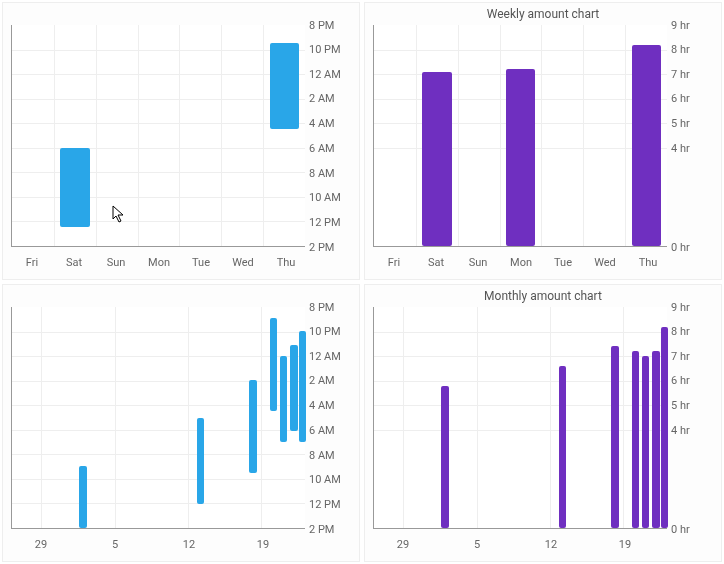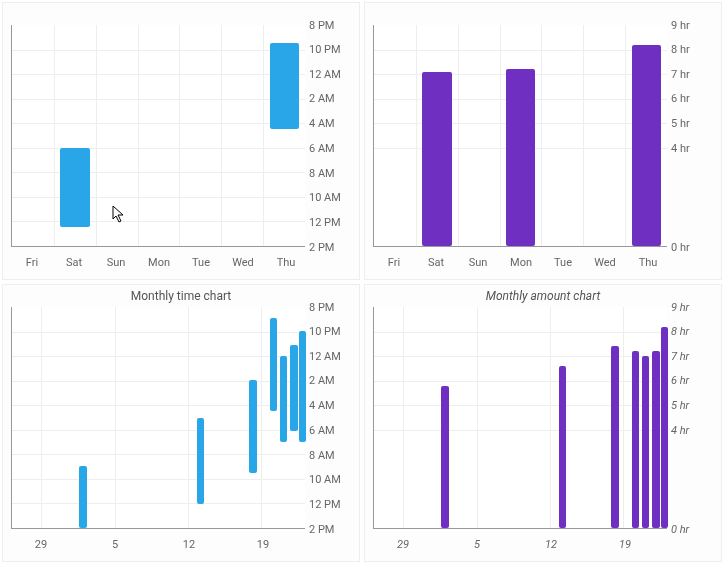--- a/index.html
+++ b/index.html
@@ -109,20 +109,21 @@
   <div class="xtick" style="left:29px">Fri</div>
   <div class="xtick" style="left:71px">Sat</div>
   <div class="xtick" style="left:113px">Sun</div>
   <div class="xtick" style="left:156px">Mon</div>
   <div class="xtick" style="left:198px">Tue</div>
   <div class="xtick" style="left:240px">Wed</div>
   <div class="xtick" style="left:283px">Thu</div>
 </div>
 
 <div class="quad" style="left:364px; top:2px; width:358px; height:278px;">
+  <div class="title">Weekly amount chart</div>
   <div class="plot-wrap">
     <div class="plot">
       <div class="hgrid" style="top:11.1%"></div>
         <div class="hgrid" style="top:22.2%"></div>
       <div class="hgrid" style="top:33.3%"></div>
         <div class="hgrid" style="top:44.4%"></div>
       <div class="hgrid" style="top:55.5%"></div>
       <div class="vgrid" style="left:14.28%"></div>
         <div class="vgrid" style="left:28.57%"></div>
       <div class="vgrid" style="left:42.85%"></div>
@@ -144,21 +145,20 @@
   <div class="xtick" style="left:29px">Fri</div>
   <div class="xtick" style="left:71px">Sat</div>
   <div class="xtick" style="left:113px">Sun</div>
   <div class="xtick" style="left:156px">Mon</div>
   <div class="xtick" style="left:198px">Tue</div>
   <div class="xtick" style="left:240px">Wed</div>
   <div class="xtick" style="left:283px">Thu</div>
 </div>
 
 <div class="quad" style="left:2px; top:284px; width:358px; height:278px;">
-  <div class="title">Monthly time chart</div>
   <div class="plot-wrap">
     <div class="plot">
       <div class="hgrid" style="top:11.1%"></div>
         <div class="hgrid" style="top:22.2%"></div>
       <div class="hgrid" style="top:33.3%"></div>
         <div class="hgrid" style="top:44.4%"></div>
       <div class="hgrid" style="top:55.5%"></div>
         <div class="hgrid" style="top:66.6%"></div>
       <div class="hgrid" style="top:77.7%"></div>
         <div class="hgrid" style="top:88.8%"></div>
@@ -185,21 +185,21 @@
   <div class="ytick" style="top:170px">8 AM</div>
   <div class="ytick" style="top:194px">10 AM</div>
   <div class="ytick" style="top:219px">12 PM</div>
   <div class="ytick" style="top:244px">2 PM</div>
   <div class="xtick" style="left:38px">29</div>
   <div class="xtick" style="left:112px">5</div>
   <div class="xtick" style="left:186px">12</div>
   <div class="xtick" style="left:260px">19</div>
 </div>
 
-<div class="quad" style="left:364px; top:284px; width:358px; height:278px;font-style:italic;">
+<div class="quad" style="left:364px; top:284px; width:358px; height:278px;">
   <div class="title">Monthly amount chart</div>
   <div class="plot-wrap">
     <div class="plot">
       <div class="hgrid" style="top:11.1%"></div>
         <div class="hgrid" style="top:22.2%"></div>
       <div class="hgrid" style="top:33.3%"></div>
         <div class="hgrid" style="top:44.4%"></div>
       <div class="hgrid" style="top:55.5%"></div>
       <div class="vgrid" style="left:10%"></div>
         <div class="vgrid" style="left:35%"></div>

